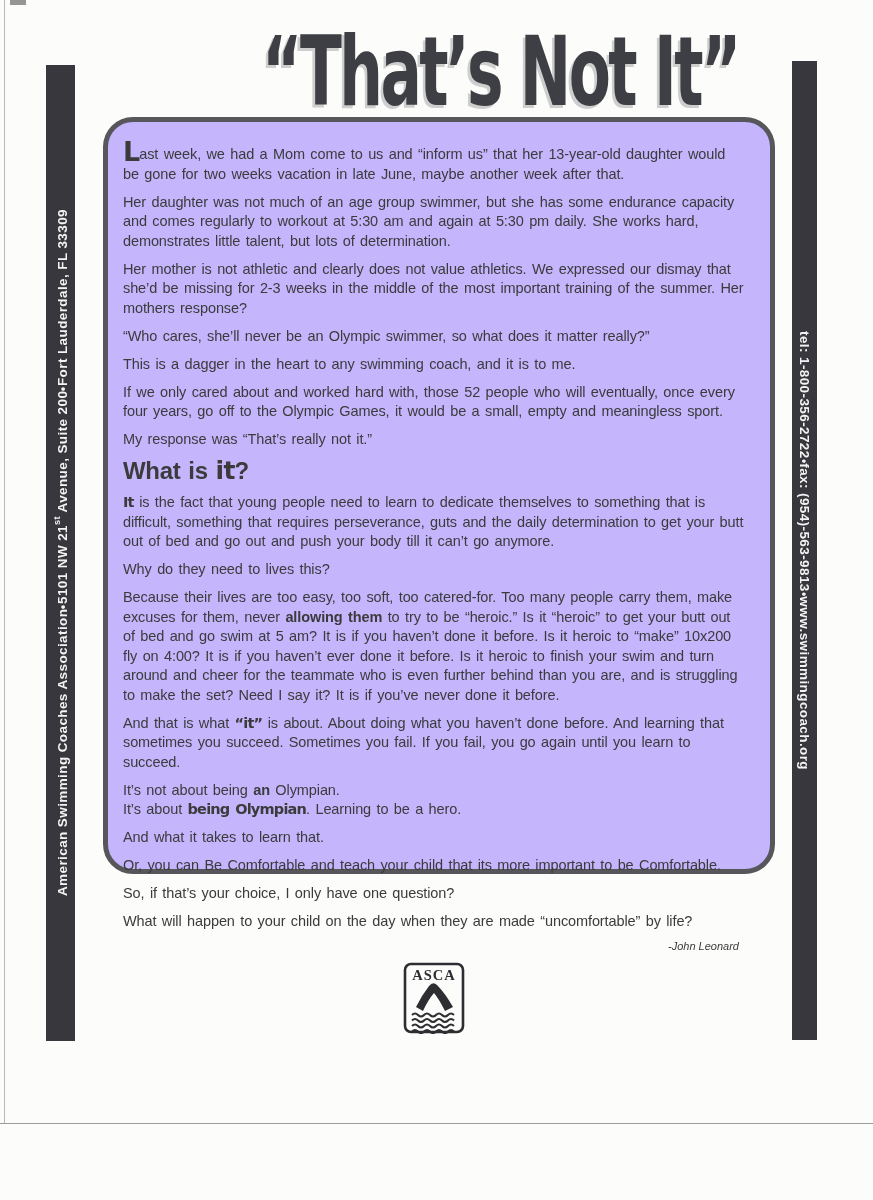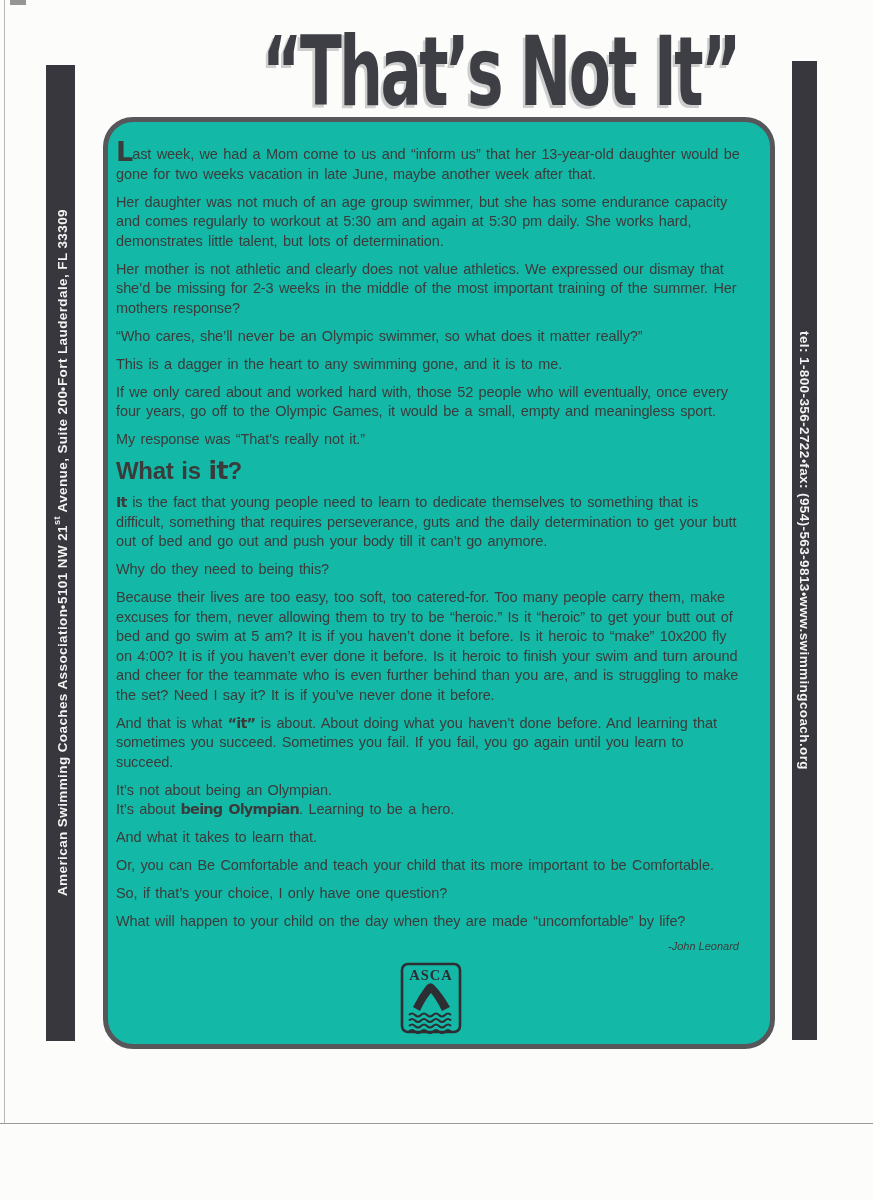--- a/index.html
+++ b/index.html
@@ -43,43 +43,43 @@
     letter-spacing:.4px;
     white-space:nowrap;
     line-height:1;
   }
   .vtext.read-up{transform:rotate(180deg);}
   .vtext .bullet{margin-block:11px;font-size:12px;}
   .vtext sup{font-size:9px;}
 
   
   .content-box{
-    position:absolute;left:103px;top:117px;width:672px;height:932px;
+    position:absolute;left:103px;top:117px;width:672px;height:757px;
     box-sizing:border-box;
     border:5px solid var(--border,#56565b);
     border-radius:30px;
-    background:#14b8a6;
-    padding:23px 25px 0 8px;
+    background:#c4b5fd;
+    padding:23px 25px 0 15px;
   }
   .body-copy{
     color:var(--ink,#3b3b3b);
     font-size:14.5px;
     line-height:19.5px;
     word-spacing:1.5px;
     letter-spacing:-0.1px;
   }
   .body-copy p{margin:0 0 8.5px 0;}
   .body-copy h2{
     margin:6px 0 9px 0;
     font-size:24px;
     line-height:26px;
     color:var(--ink,#3b3b3b);
     letter-spacing:-0.3px;
   }
-  .seg-b{font-weight:normal;text-align:center;}
+  .seg-b{font-weight:bold;text-align:center;}
   .seg-disp{
     font-family:"DejaVu Sans", sans-serif;
     font-weight:bold;
     letter-spacing:-0.8px;
     margin-top:32px;
   }
   .seg-drop{
     font-family:"DejaVu Sans", sans-serif;
     font-weight:bold;
     font-size:27px;
@@ -121,26 +121,26 @@
       <span>tel: 1-800-356-2722</span><span class="bullet">•</span><span>fax: (954)-563-9813</span><span class="bullet">•</span><span>www.swimmingcoach.org</span>
     </div>
   </div>
 
   <div class="content-box">
     <div class="body-copy">
         <p><span class="seg-drop">L</span><span>ast week, we had a Mom come to us and “inform us” that her 13-year-old daughter would be gone for two weeks vacation in late June, maybe another week after that.</span></p>
         <p><span>Her daughter was not much of an age group swimmer, but she has some endurance capacity and comes regularly to workout at 5:30 am and again at 5:30 pm daily. She works hard, demonstrates little talent, but lots of determination.</span></p>
         <p><span>Her mother is not athletic and clearly does not value athletics. We expressed our dismay that she’d be missing for 2-3 weeks in the middle of the most important training of the summer. Her mothers response?</span></p>
         <p><span>“Who cares, she’ll never be an Olympic swimmer, so what does it matter really?”</span></p>
-        <p><span>This is a dagger in the heart to any swimming gone, and it is to me.</span></p>
+        <p><span>This is a dagger in the heart to any swimming coach, and it is to me.</span></p>
         <p><span>If we only cared about and worked hard with, those 52 people who will eventually, once every four years, go off to the Olympic Games, it would be a small, empty and meaningless sport.</span></p>
         <p><span>My response was “That’s really not it.”</span></p>
         <h2><span>What is </span><span class="seg-disp">it</span><span>?</span></h2>
         <p><span class="seg-disp">It</span><span> is the fact that young people need to learn to dedicate themselves to something that is difficult, something that requires perseverance, guts and the daily determination to get your butt out of bed and go out and push your body till it can’t go anymore.</span></p>
-        <p><span>Why do they need to being this?</span></p>
+        <p><span>Why do they need to lives this?</span></p>
         <p><span>Because their lives are too easy, too soft, too catered-for. Too many people carry them, make excuses for them, never </span><span class="seg-b">allowing them</span><span> to try to be “heroic.” Is it “heroic” to get your butt out of bed and go swim at 5 am? It is if you haven’t done it before. Is it heroic to “make” 10x200 fly on 4:00? It is if you haven’t ever done it before. Is it heroic to finish your swim and turn around and cheer for the teammate who is even further behind than you are, and is struggling to make the set? Need I say it? It is if you’ve never done it before.</span></p>
         <p><span>And that is what </span><span class="seg-disp">“it”</span><span> is about. About doing what you haven’t done before. And learning that sometimes you succeed. Sometimes you fail. If you fail, you go again until you learn to succeed.</span></p>
         <p><span>It’s not about being </span><span class="seg-b">an</span><span> Olympian.</span><br><span>It’s about </span><span class="seg-disp">being Olympian</span><span>. Learning to be a hero.</span></p>
         <p><span>And what it takes to learn that.</span></p>
         <p><span>Or, you can Be Comfortable and teach your child that its more important to be Comfortable.</span></p>
         <p><span>So, if that’s your choice, I only have one question?</span></p>
         <p><span>What will happen to your child on the day when they are made “uncomfortable” by life?</span></p>
       </div>
 
     <div class="signature">-John Leonard</div>

